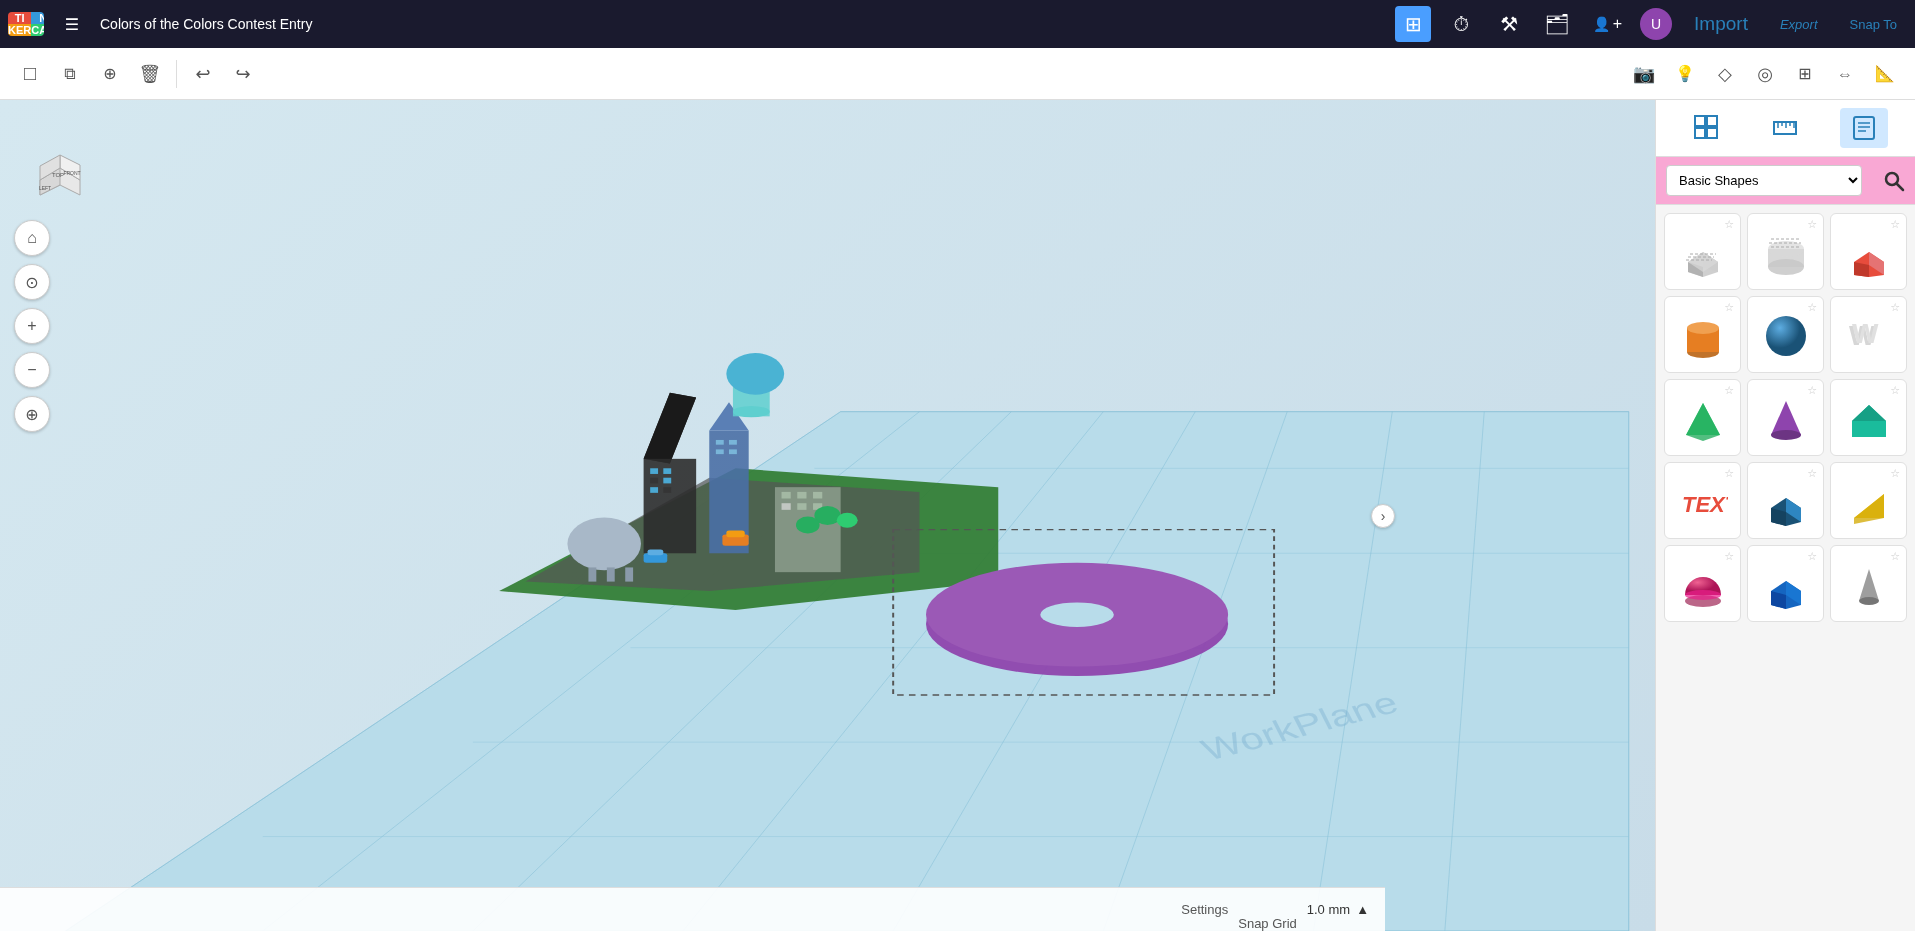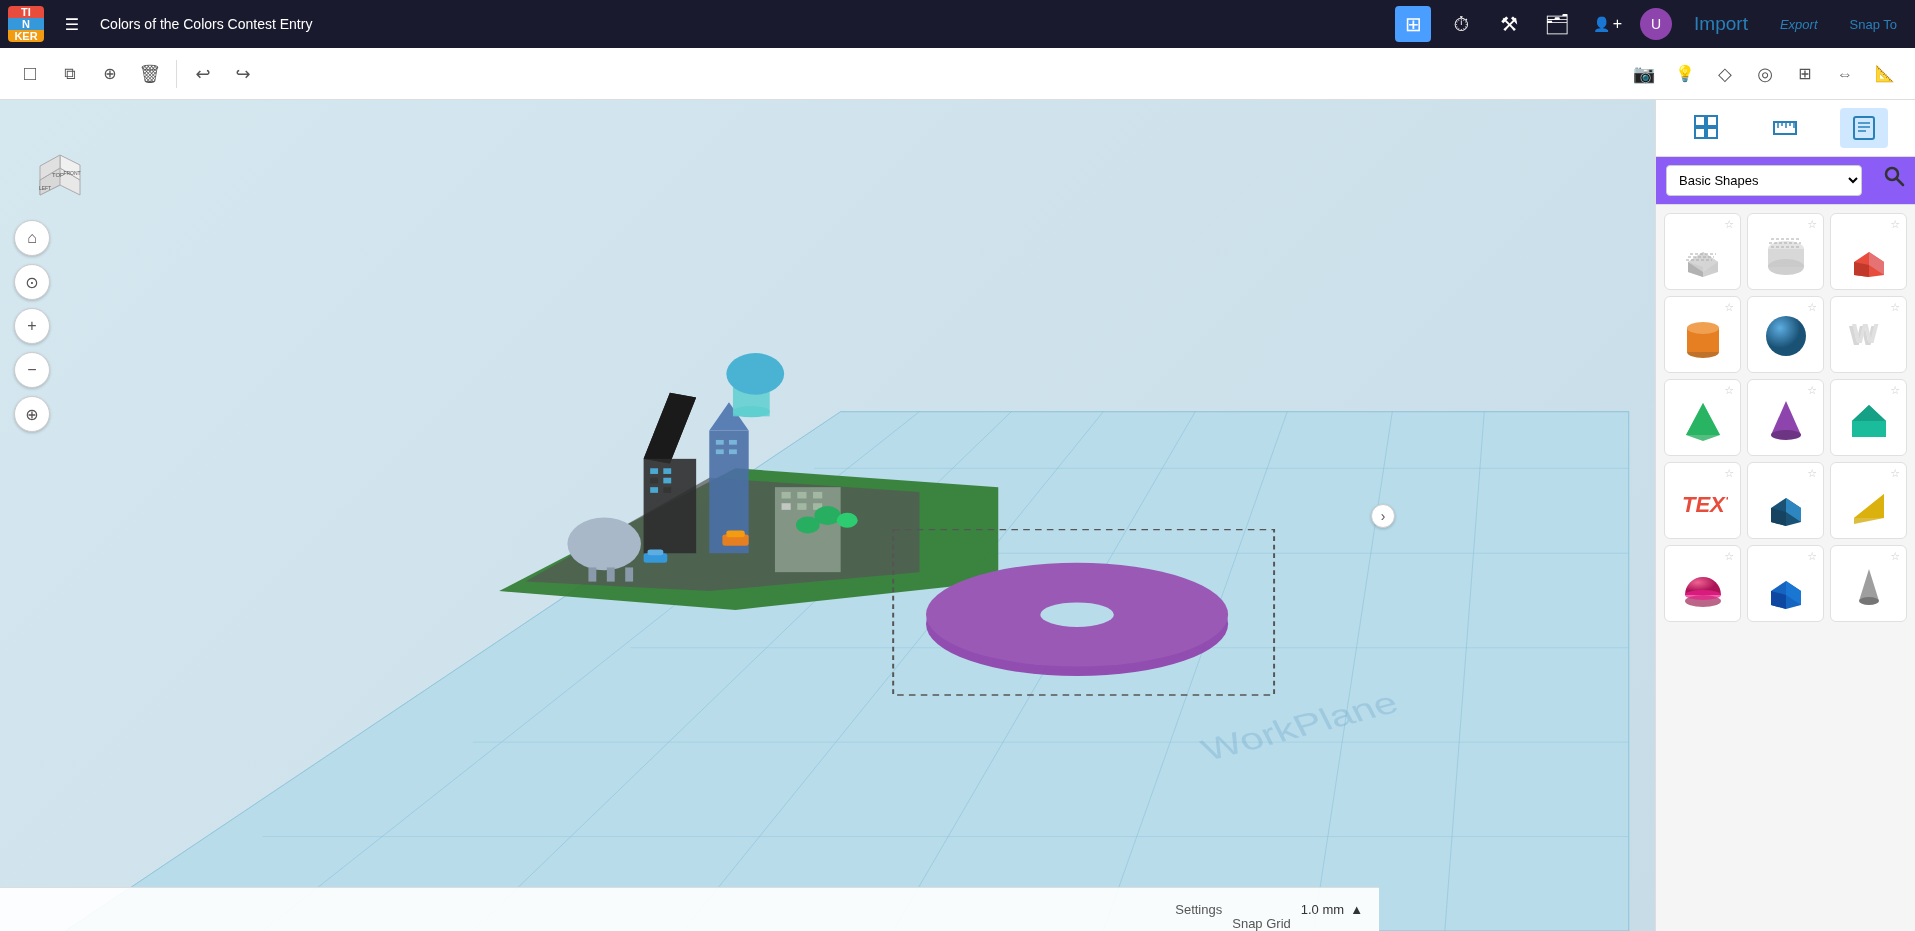--- a/index.html
+++ b/index.html
@@ -9,22 +9,22 @@
     #topbar {
       height: 48px;
       background: #1a1a2e;
       display: flex;
       align-items: center;
       padding: 0 8px;
       gap: 10px;
       flex-shrink: 0;
     }
     #logo {
-      width: 36px; height: 36px;
-      display: grid; grid-template-columns: 1fr; grid-template-rows: 1fr 1fr;
+      width: 36px; height: 24px;
+      display: grid; grid-template-columns: 1fr 1fr; grid-template-rows: 1fr 1fr;
       font-size: 11px; font-weight: bold; color: white;
       border-radius: 4px; overflow: hidden;
     }
     #logo span:nth-child(1) { background: #e74c3c; display: flex; align-items: center; justify-content: center; }
     #logo span:nth-child(2) { background: #3498db; display: flex; align-items: center; justify-content: center; }
     #logo span:nth-child(3) { background: #f39c12; display: flex; align-items: center; justify-content: center; }
     #logo span:nth-child(4) { background: #2ecc71; display: flex; align-items: center; justify-content: center; }
     #project-title {
       color: white; font-size: 14px; font-weight: 500; flex: 1;
     }
@@ -156,23 +156,23 @@
       padding: 6px 10px;
       border-radius: 4px;
       display: flex; align-items: center; justify-content: center;
       color: #2980b9;
     }
     .panel-tab-btn.active { background: #d0e8ff; }
 
     
     #shape-selector {
       display: flex;
-      align-items: flex-start;
+      align-items: center;
       padding: 8px 10px;
-      background: #8b5cf6;
+      background: #f9a8d4;
       border-bottom: 1px solid #ddd;
       gap: 21px;
     }
     #shape-dropdown {
       flex: 1;
       padding: 6px 8px;
       border: 1px solid #ccc;
       border-radius: 4px;
       font-size: 13px;
       background: white;
@@ -213,21 +213,21 @@
       color: #ccc;
     }
     .shape-visual {
       width: 52px; height: 52px;
       display: flex; align-items: center; justify-content: center;
     }
 
     
     #bottom-bar {
       position: absolute;
-      bottom: 0; right: 276px; left: 0;
+      bottom: 0; right: 270px; left: 0;
       height: 44px;
       background: rgba(255,255,255,0.9);
       border-top: 1px solid #ddd;
       display: flex;
       align-items: center;
       justify-content: flex-end;
       padding: 0 16px;
       gap: 10px;
     }
     #settings-link {

